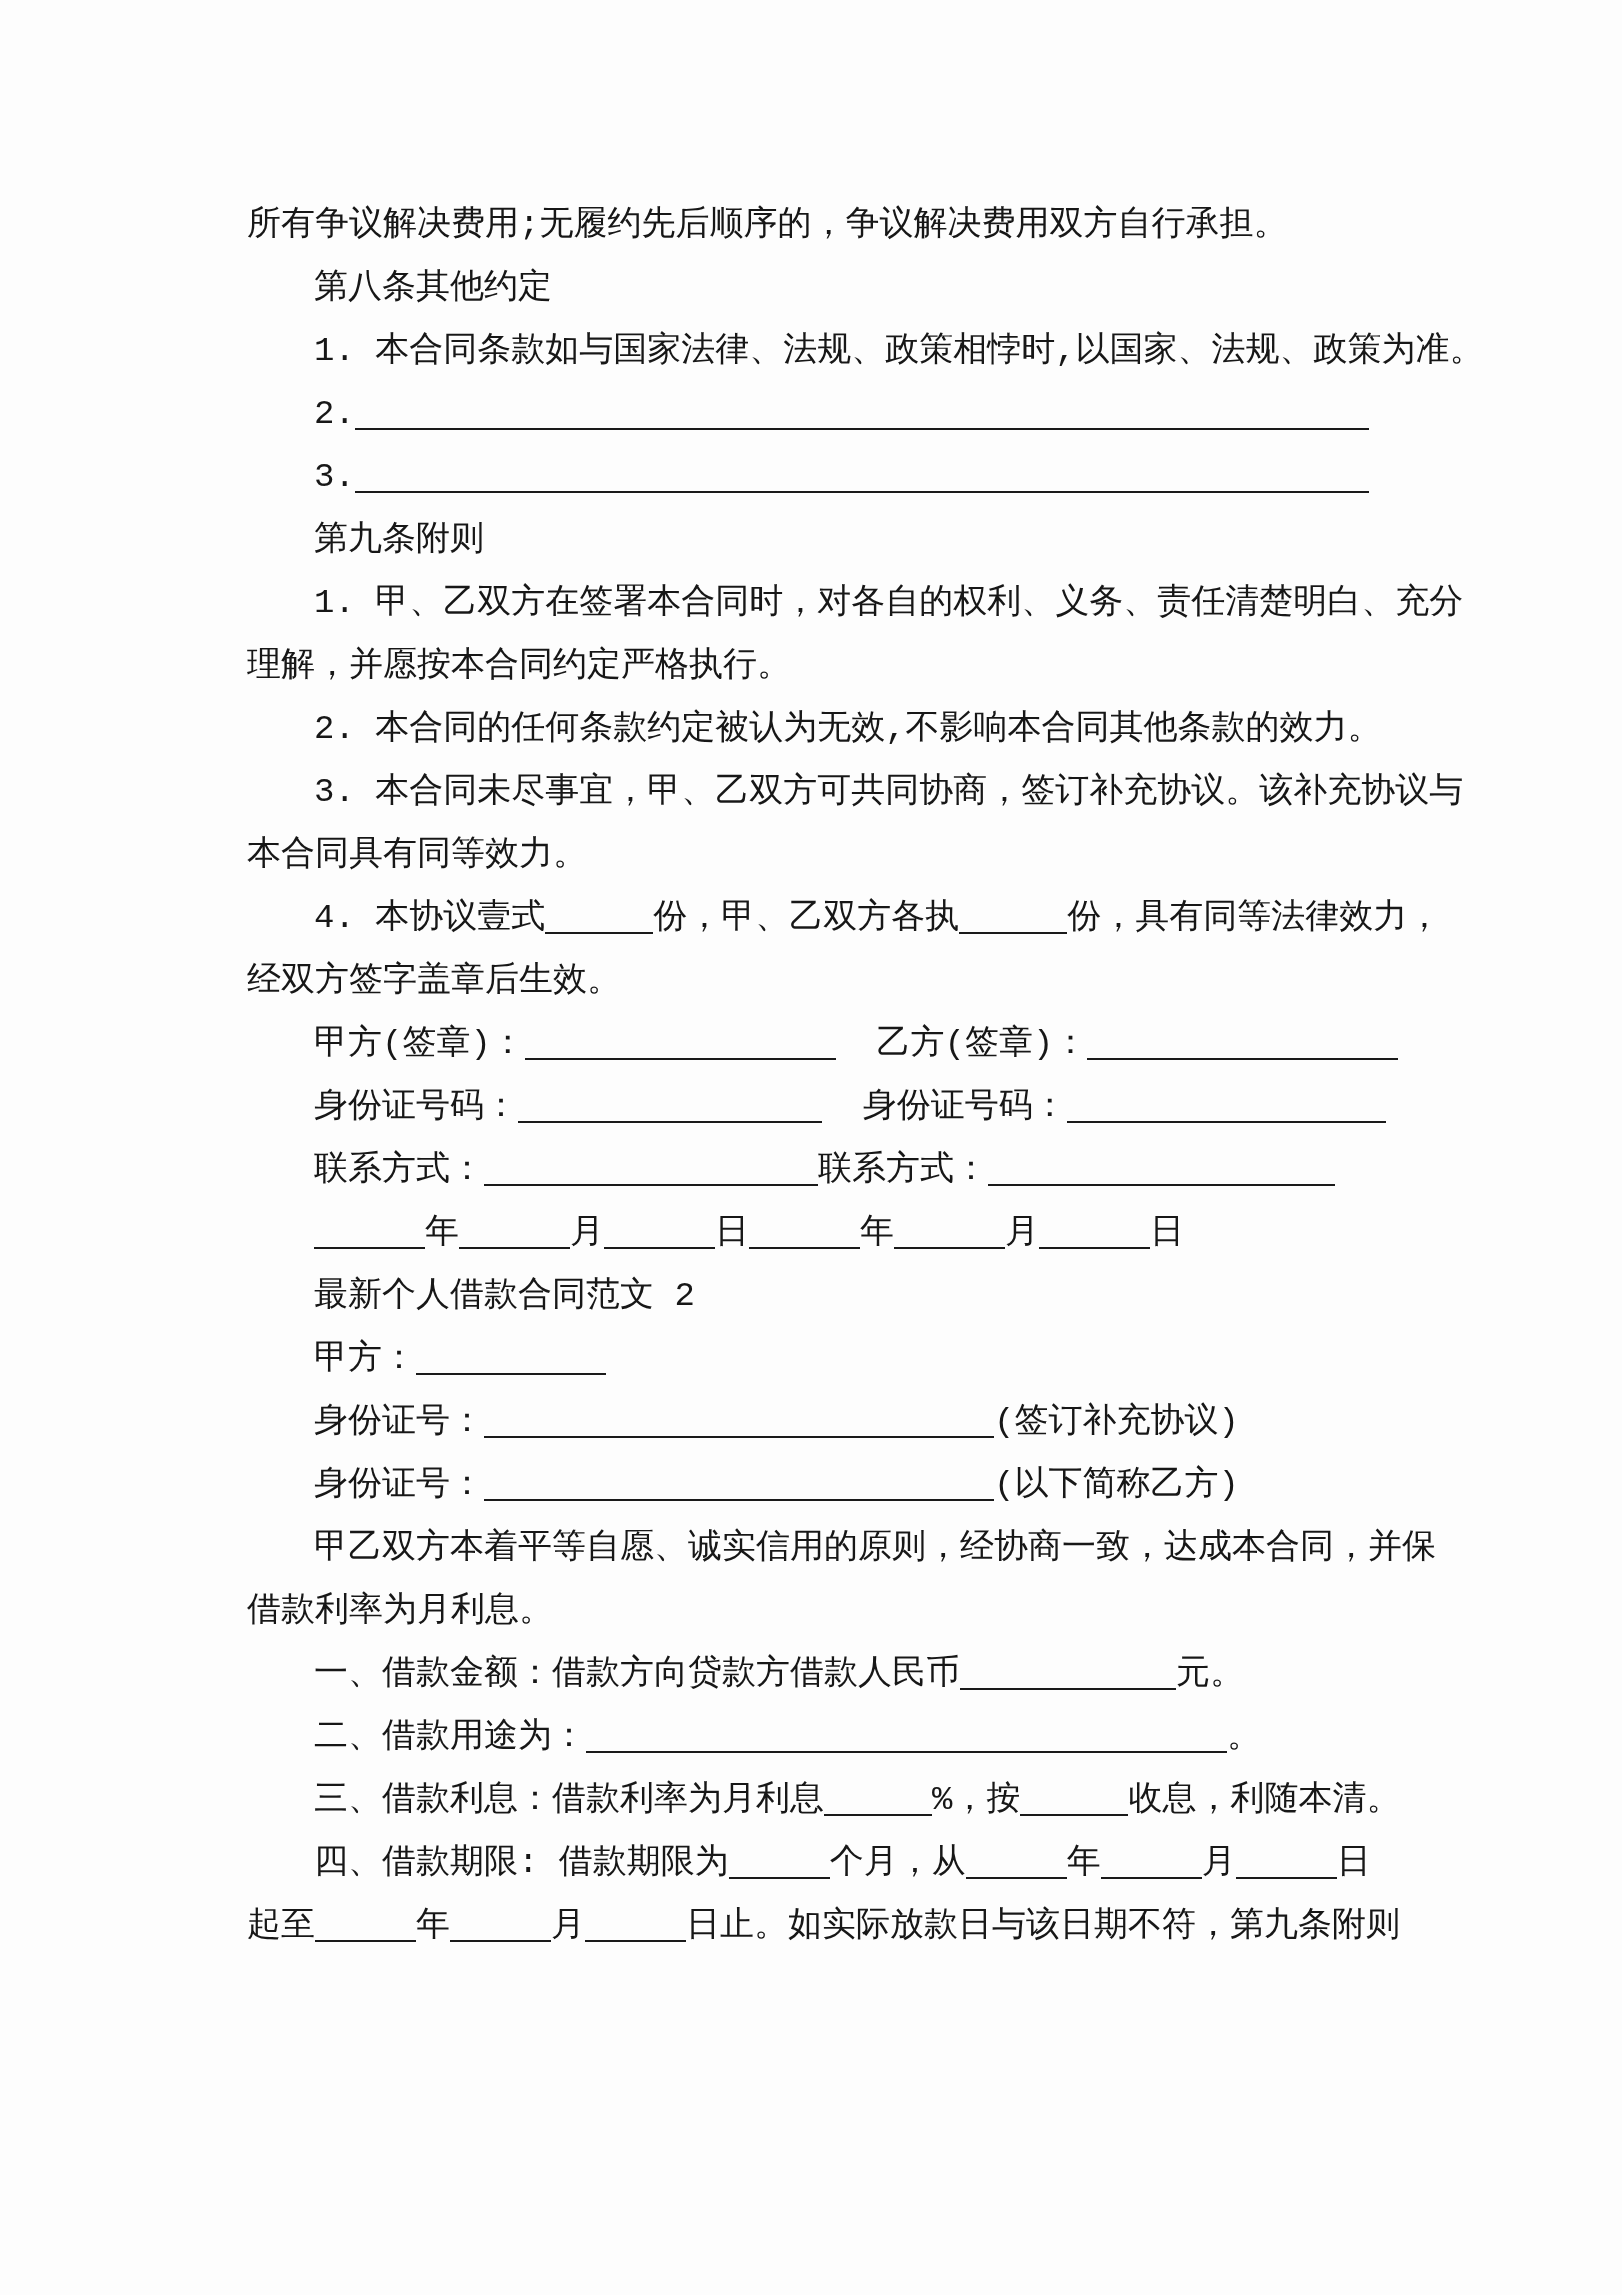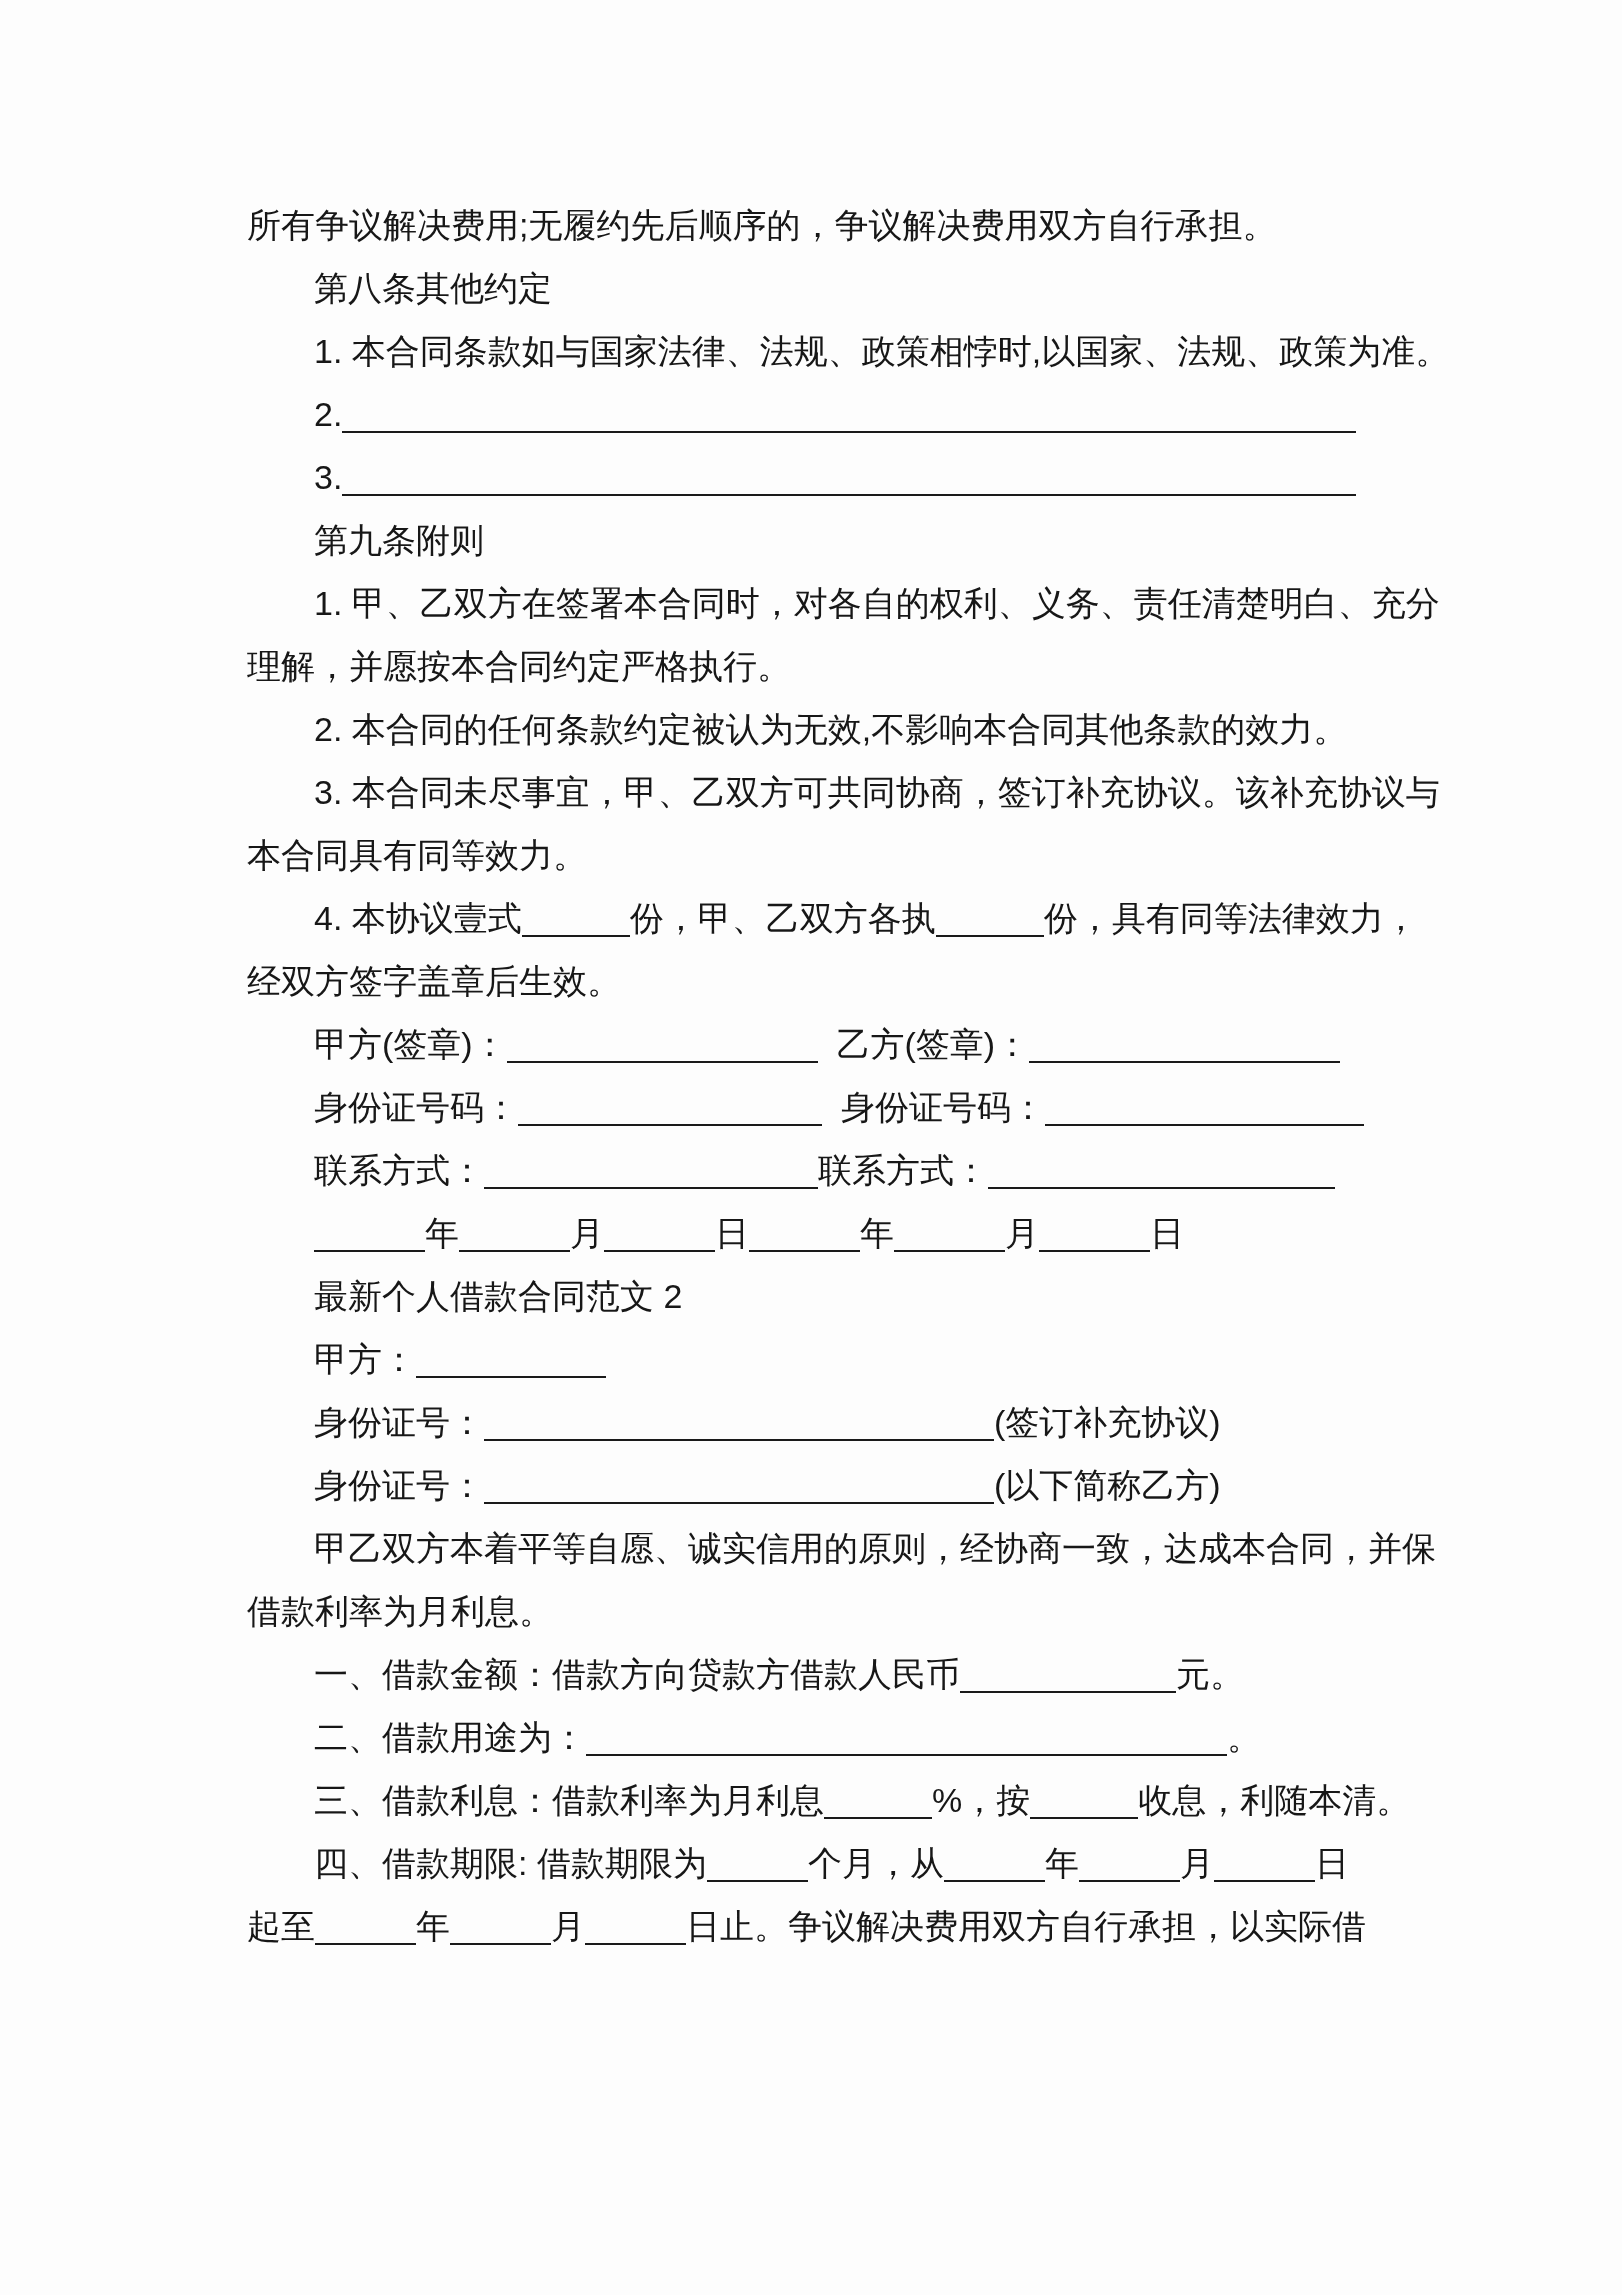--- a/index.html
+++ b/index.html
@@ -8,21 +8,21 @@
     background: #ffffff;
   }
   .page {
     position: relative;
     width: 1623px;
     height: 2295px;
     background: #fdfdfd;
     box-sizing: border-box;
     padding: 194px 164px 16px 247px;
     overflow: hidden;
-    font-family: Liberation Sans, sans-serif;
+    font-family: Liberation Mono, monospace;
   }
   .doc-body {
     width: 100%;
   }
   .line {
     margin: 0;
     padding: 0;
     font-size: 34px;
     line-height: 63px;
     color: #171717;
@@ -63,16 +63,16 @@
       <p class="line indent"><span>最新个人借款合同范文 2</span></p>
       <p class="line indent"><span>甲方：</span><span class="blank" style="width: 190px; border-bottom-color: rgb(26, 26, 26);"></span></p>
       <p class="line indent"><span>身份证号：</span><span class="blank" style="width: 510px; border-bottom-color: rgb(26, 26, 26);"></span><span>(签订补充协议)</span></p>
       <p class="line indent"><span>身份证号：</span><span class="blank" style="width: 510px; border-bottom-color: rgb(26, 26, 26);"></span><span>(以下简称乙方)</span></p>
       <p class="line indent"><span>甲乙双方本着平等自愿、诚实信用的原则，经协商一致，达成本合同，并保</span></p>
       <p class="line"><span>借款利率为月利息。</span></p>
       <p class="line indent"><span>一、借款金额：借款方向贷款方借款人民币</span><span class="blank" style="width: 216px; border-bottom-color: rgb(26, 26, 26);"></span><span>元。</span></p>
       <p class="line indent"><span>二、借款用途为：</span><span class="blank" style="width: 641px; border-bottom-color: rgb(26, 26, 26);"></span><span>。</span></p>
       <p class="line indent"><span>三、借款利息：借款利率为月利息</span><span class="blank" style="width: 108px; border-bottom-color: rgb(26, 26, 26);"></span><span>%，按</span><span class="blank" style="width: 108px; border-bottom-color: rgb(26, 26, 26);"></span><span>收息，利随本清。</span></p>
       <p class="line indent"><span>四、借款期限: 借款期限为</span><span class="blank" style="width: 101px; border-bottom-color: rgb(26, 26, 26);"></span><span>个月，从</span><span class="blank" style="width: 101px; border-bottom-color: rgb(26, 26, 26);"></span><span>年</span><span class="blank" style="width: 101px; border-bottom-color: rgb(26, 26, 26);"></span><span>月</span><span class="blank" style="width: 101px; border-bottom-color: rgb(26, 26, 26);"></span><span>日</span></p>
-      <p class="line"><span>起至</span><span class="blank" style="width: 101px; border-bottom-color: rgb(26, 26, 26);"></span><span>年</span><span class="blank" style="width: 101px; border-bottom-color: rgb(26, 26, 26);"></span><span>月</span><span class="blank" style="width: 101px; border-bottom-color: rgb(26, 26, 26);"></span><span>日止。争议解决费用双方自行承担，以实际借</span></p>
+      <p class="line"><span>起至</span><span class="blank" style="width: 101px; border-bottom-color: rgb(26, 26, 26);"></span><span>年</span><span class="blank" style="width: 101px; border-bottom-color: rgb(26, 26, 26);"></span><span>月</span><span class="blank" style="width: 101px; border-bottom-color: rgb(26, 26, 26);"></span><span>日止。如实际放款日与该日期不符，第九条附则</span></p>
     </div>
 </div>
 
 
 </body></html>

